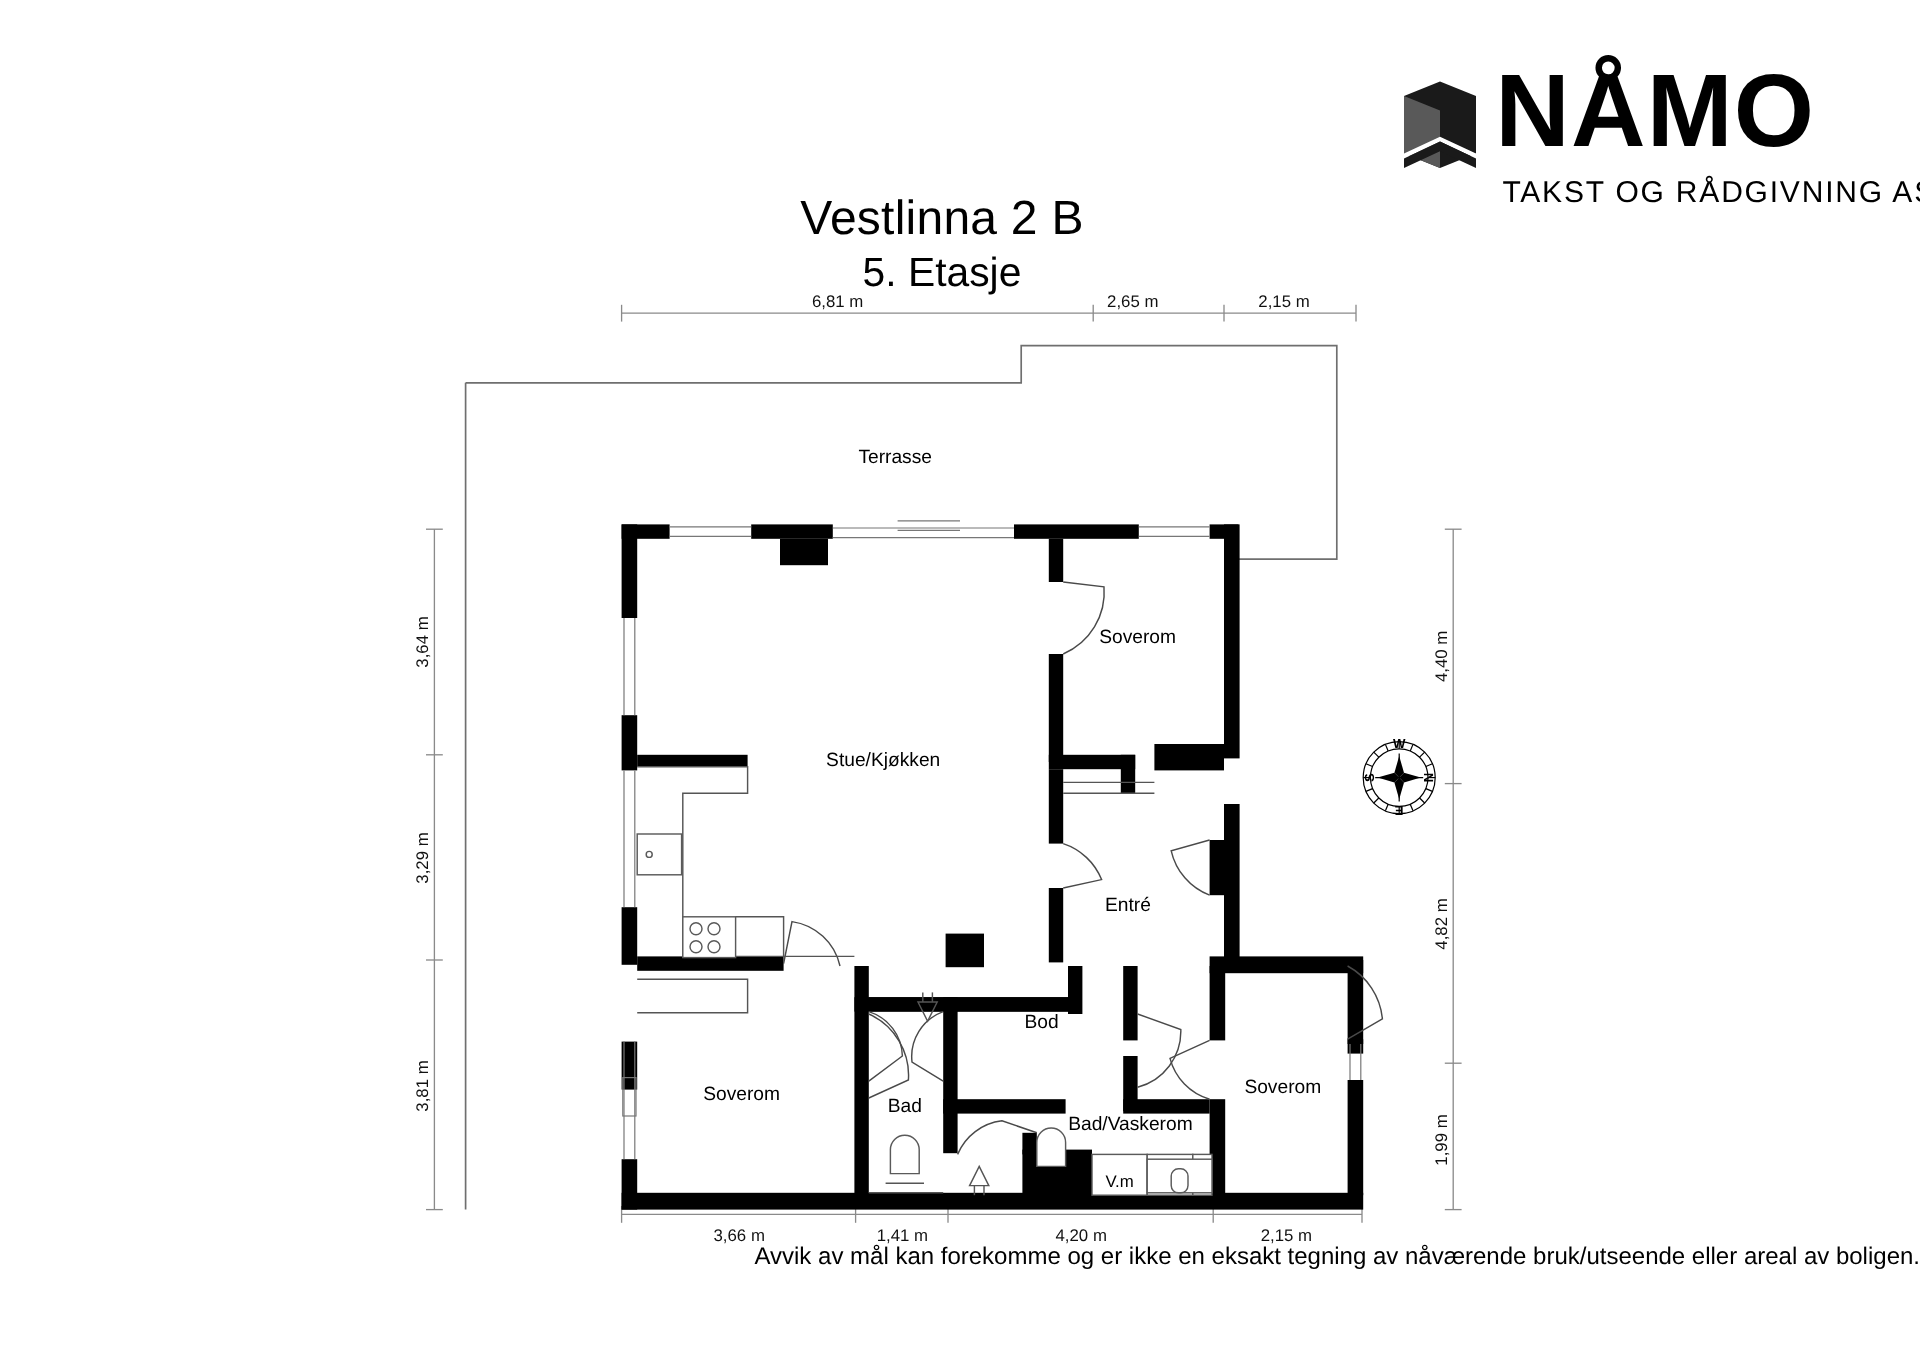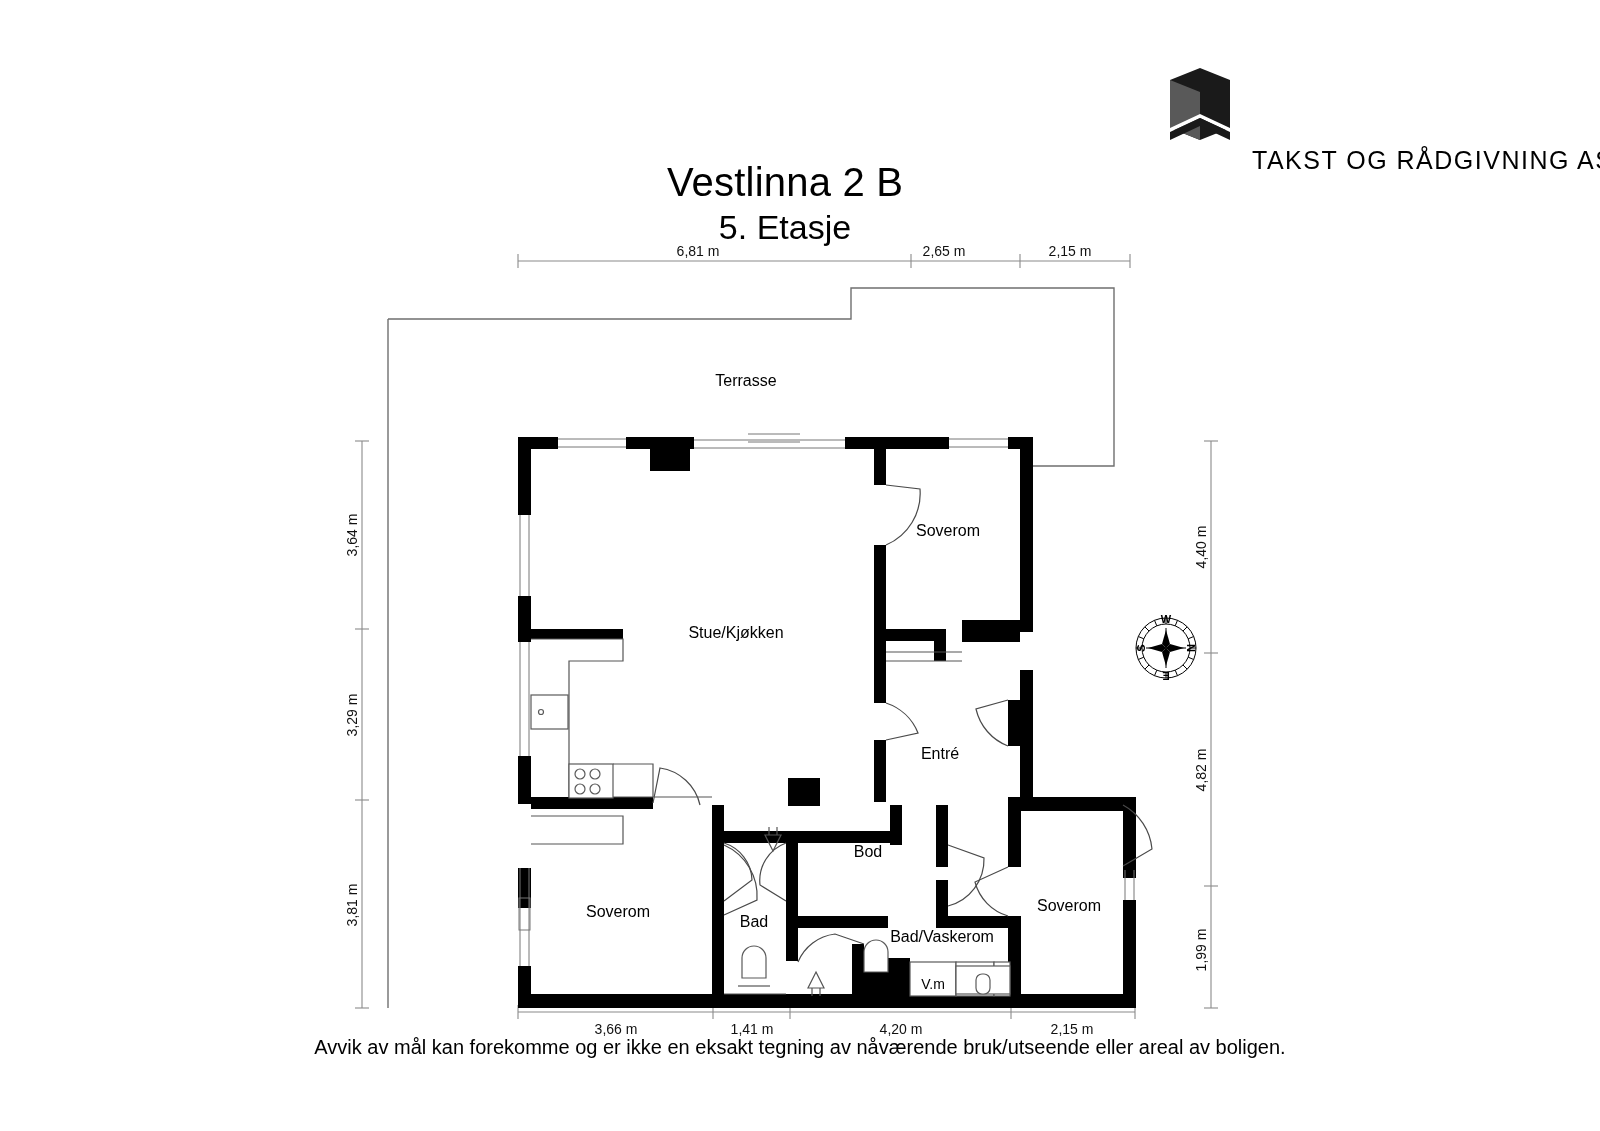--- a/index.html
+++ b/index.html
@@ -75,21 +75,21 @@
     font-size: 34px;
   }
   #title, #subtitle { transform: translateX(-15px); }
 
   
   #footer-note {
     position: absolute;
     left: 0;
     right: 0;
     top: 1036px;
-    text-align: center;
+    text-align: right;
     font-size: 20px;
   }
 
   
   #plan {
     position: absolute;
     left: 0;
     top: 0;
   }
 
@@ -118,20 +118,21 @@
 
 <div class="page">
 
   <div id="logo">
     <svg id="logo-mark" viewBox="0 0 64 78">
       <polygon points="2,14 32,2 62,14 62,62 32,74 2,62" fill="#1a1a1a"></polygon>
       <polygon points="2,14 32,26 32,74 2,62" fill="#595959"></polygon>
       <polygon points="2,62 32,48 62,62 62,66 32,52 2,66" fill="#ffffff"></polygon>
       <polygon points="2,66 32,52 62,66 62,74 32,60 2,74" fill="#1a1a1a"></polygon>
     </svg>
+    <div id="logo-word">NÅMO</div>
     <div id="logo-tagline">TAKST OG RÅDGIVNING AS</div>
   </div>
 
   <div id="title">Vestlinna 2 B</div>
   <div id="subtitle">5. Etasje</div>
 
   <div id="footer-note">Avvik av mål kan forekomme og er ikke en eksakt tegning av nåværende bruk/utseende eller areal av boligen.</div>
 
   <svg id="plan" width="1600" height="1131" viewBox="0 0 1600 1131">
 

